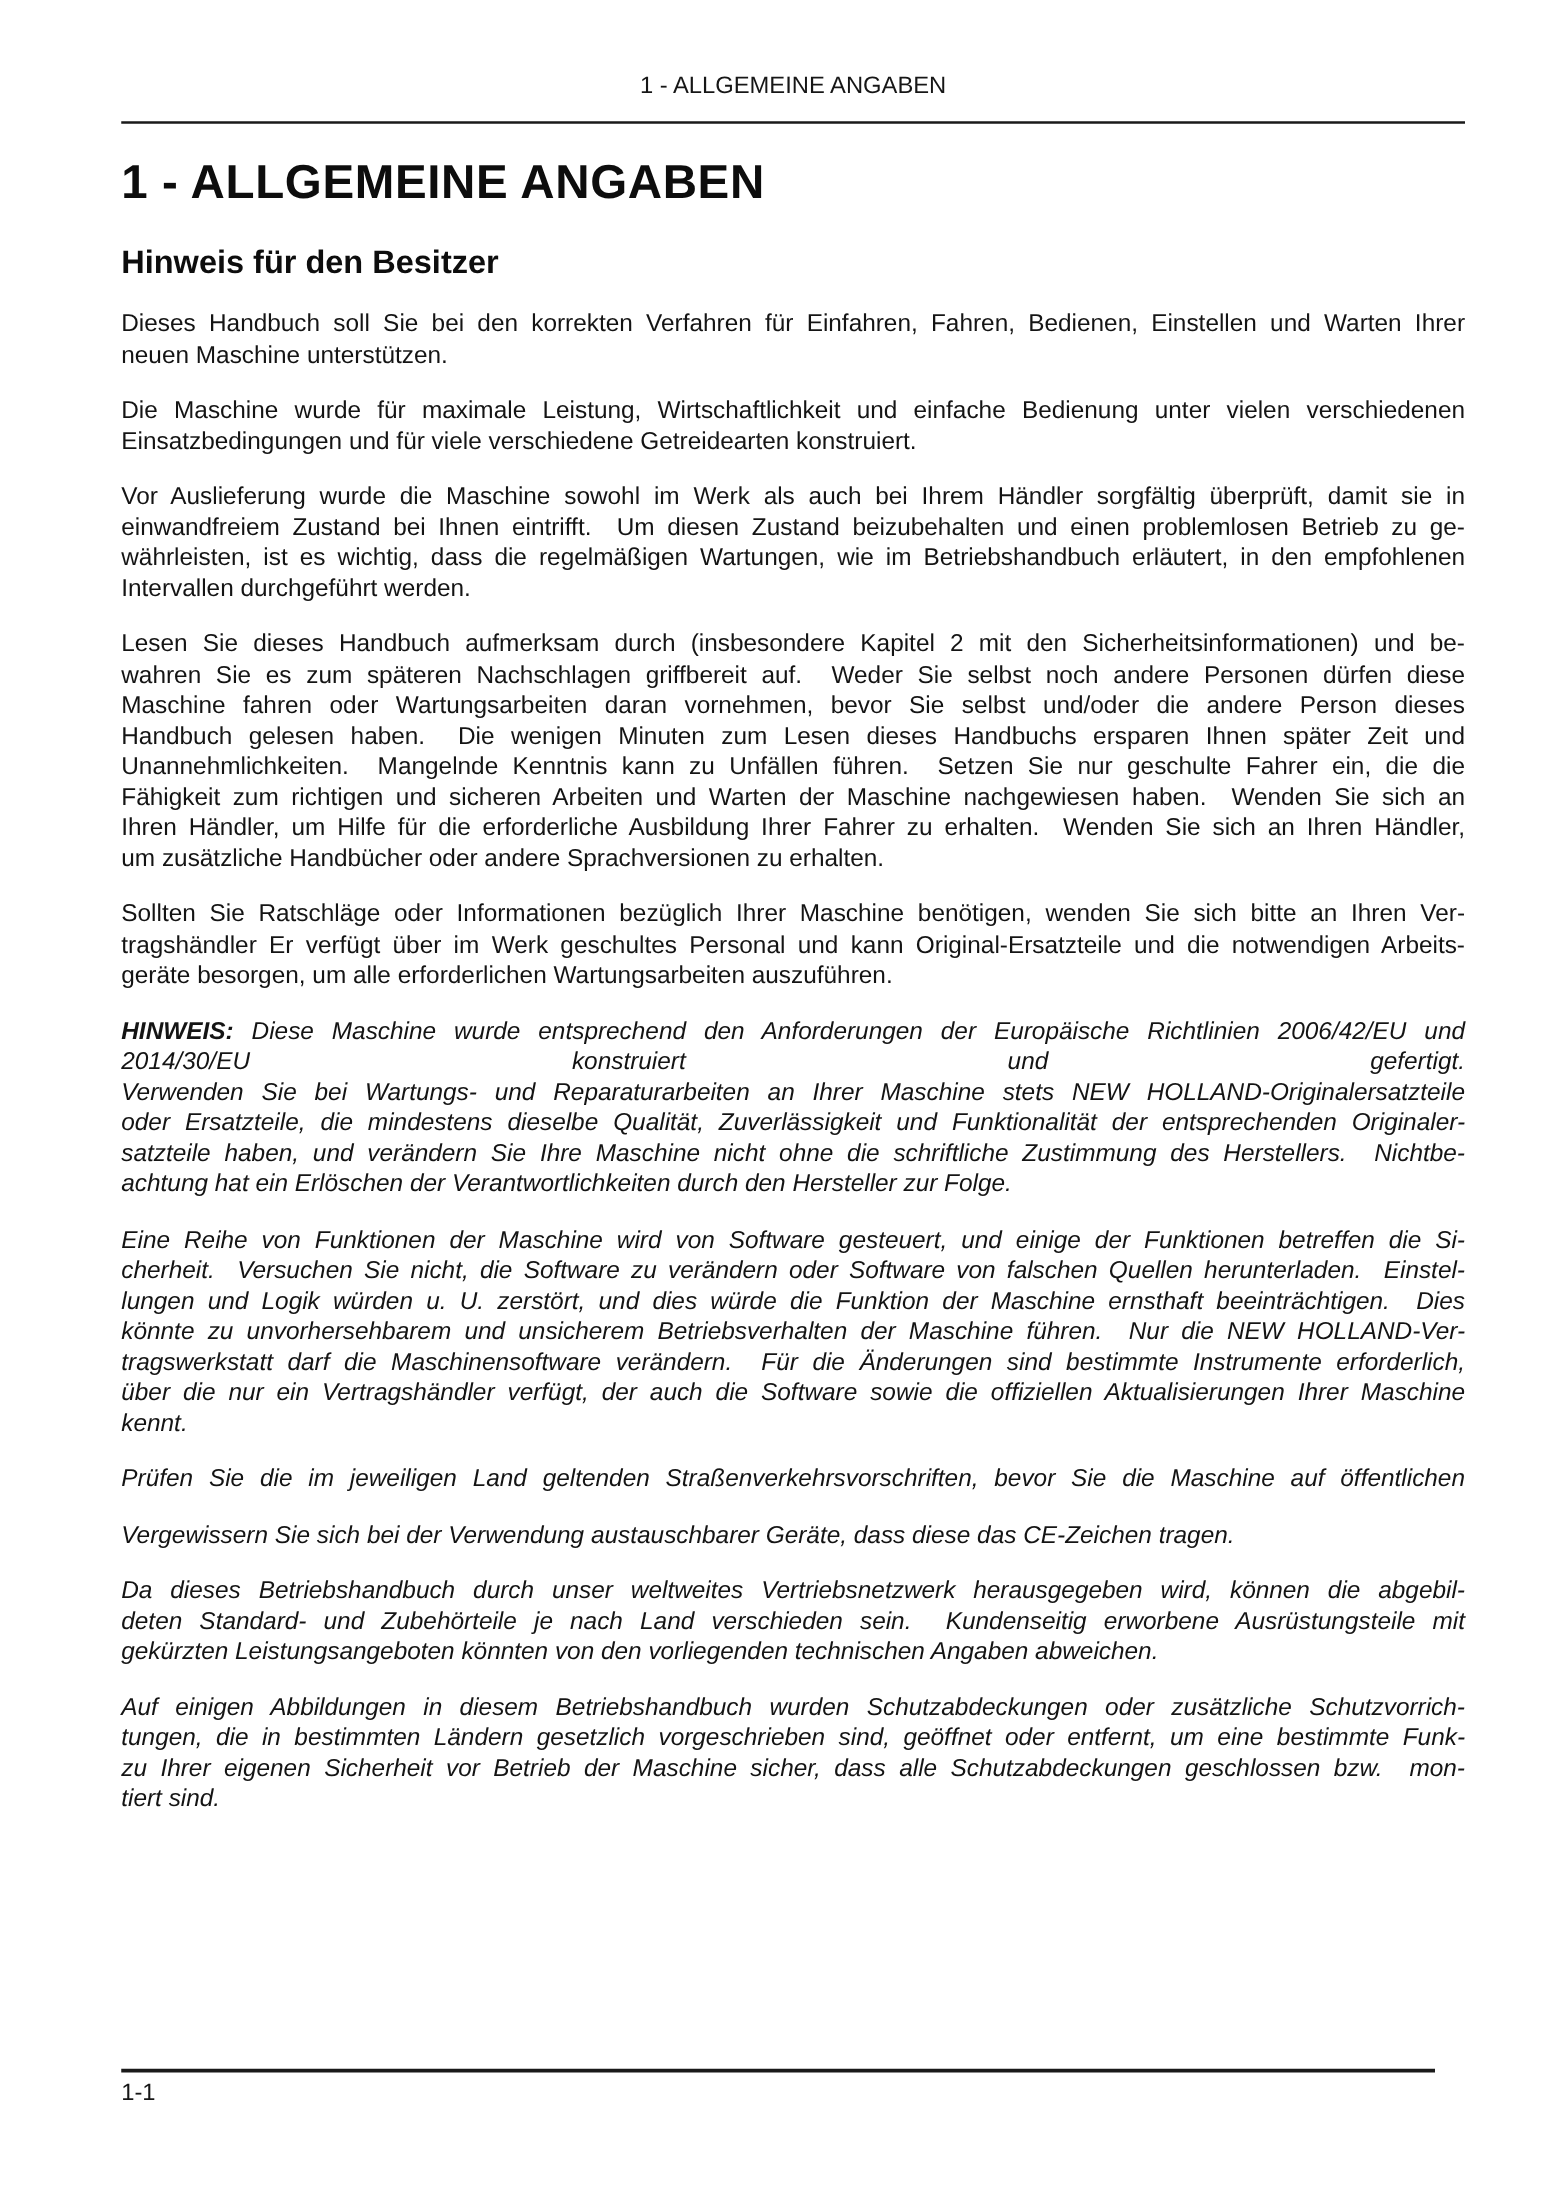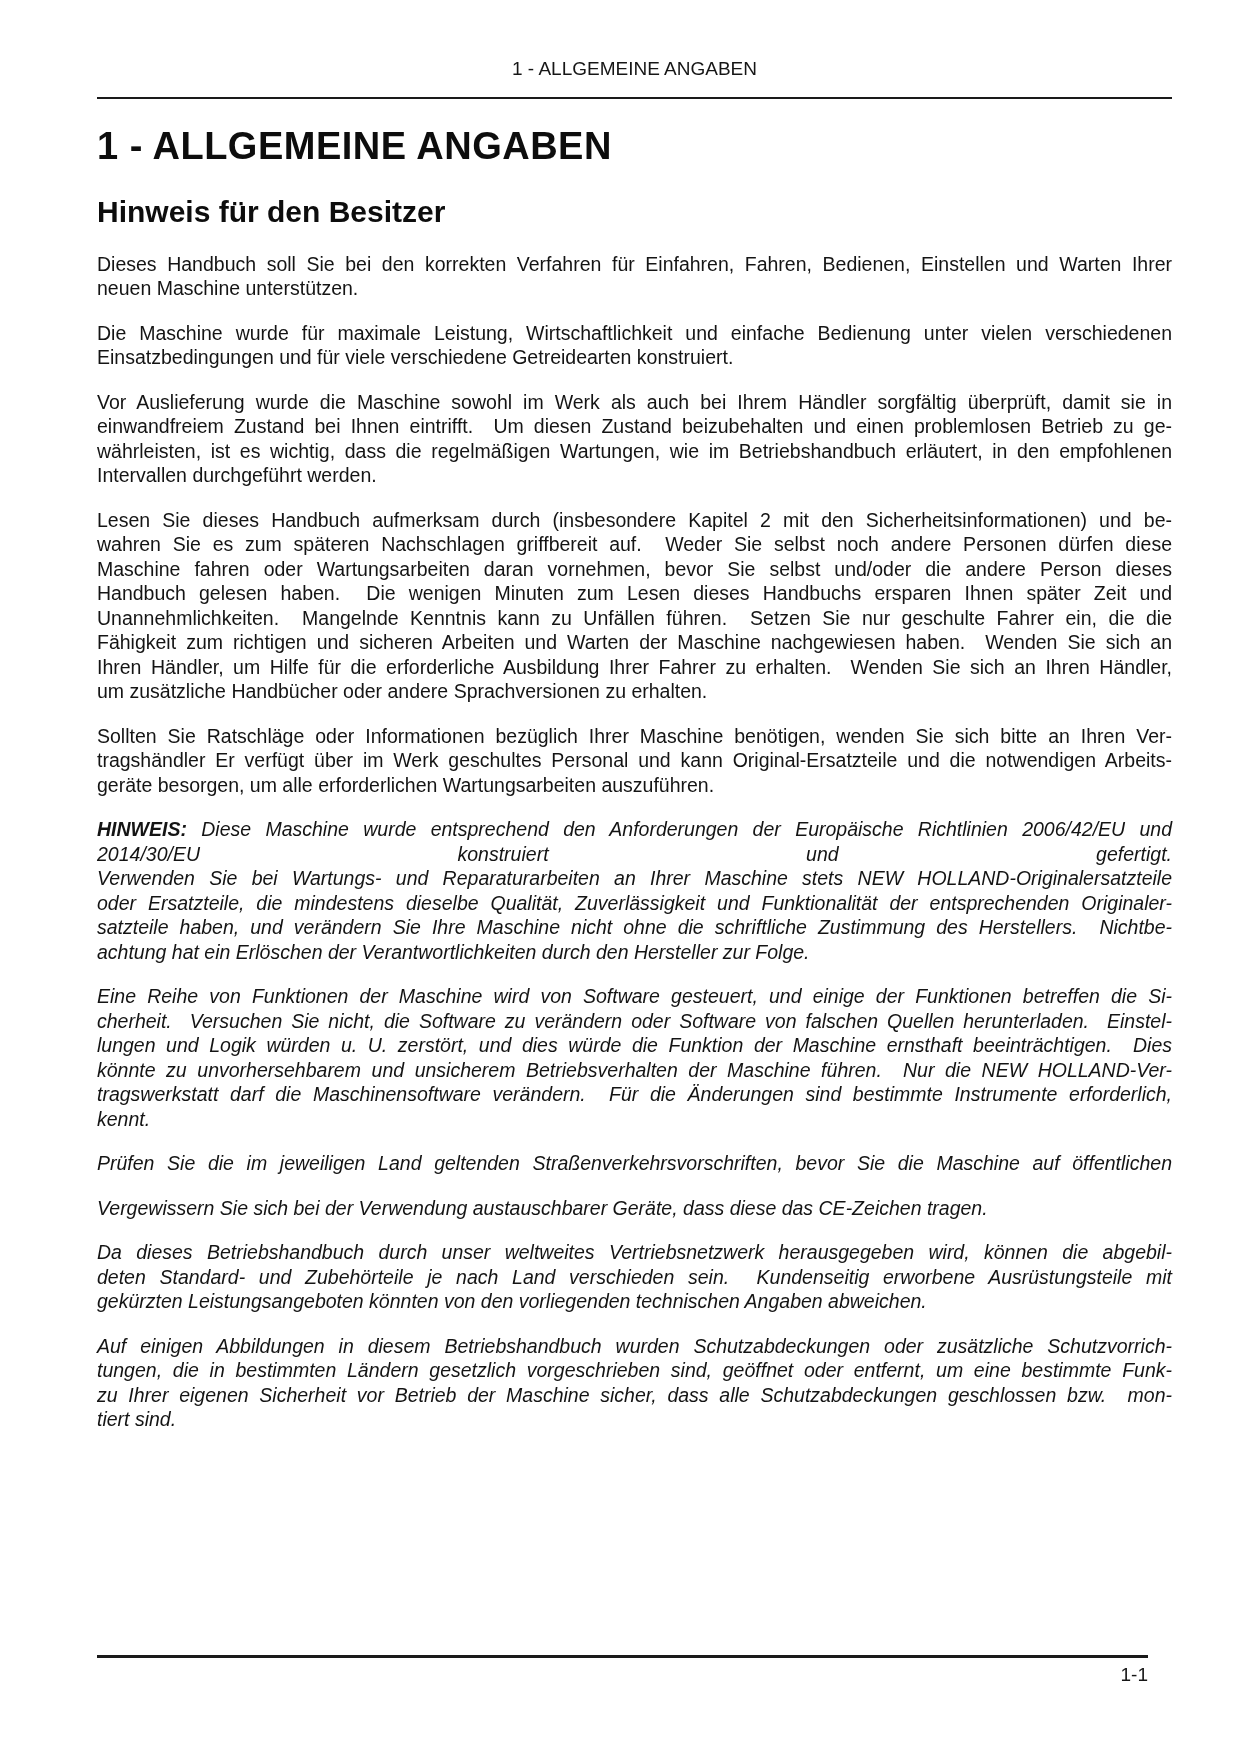--- a/index.html
+++ b/index.html
@@ -29,21 +29,21 @@
   .page-title {
     margin: 26px 0 0 0;
     font-size: 38px;
     line-height: 1.12;
     font-weight: bold;
     letter-spacing: 0.5px;
     color: #0d0d0d;
   }
   .section-heading {
     margin: 27px 0 24px 0;
-    font-size: 30px;
+    font-size: 26px;
     line-height: 1.1;
     font-weight: bold;
     color: #0d0d0d;
   }
   .body-paragraphs { font-size: 19.5px; margin-top: 15px; }
   .para {
     margin: 0 0 20px 0;
     line-height: 24.5px;
     color: #141414;
   }
@@ -59,21 +59,21 @@
     left: 97px;
     right: 93px;
     top: 1655px;
   }
   .footer-rule {
     border: 0;
     border-top: 3px solid #1a1a1a;
     margin: 0 0 6px 0;
   }
   .page-number {
-    text-align: right;
+    text-align: left;
     font-size: 19px;
     color: #161616;
   }
 </style>
 </head>
 <body>
 
 <div class="page">
 
   <div class="running-header">
@@ -123,20 +123,21 @@
         <div class="line j">oder Ersatzteile, die mindestens dieselbe Qualität, Zuverlässigkeit und Funktionalität der entsprechenden Originaler-</div>
         <div class="line j">satzteile haben, und verändern Sie Ihre Maschine nicht ohne die schriftliche Zustimmung des Herstellers.&nbsp; Nichtbe-</div>
         <div class="line">achtung hat ein Erlöschen der Verantwortlichkeiten durch den Hersteller zur Folge.</div>
       </div>
       <div class="para italic">
         <div class="line j">Eine Reihe von Funktionen der Maschine wird von Software gesteuert, und einige der Funktionen betreffen die Si-</div>
         <div class="line j">cherheit.&nbsp; Versuchen Sie nicht, die Software zu verändern oder Software von falschen Quellen herunterladen.&nbsp; Einstel-</div>
         <div class="line j">lungen und Logik würden u. U. zerstört, und dies würde die Funktion der Maschine ernsthaft beeinträchtigen.&nbsp; Dies</div>
         <div class="line j">könnte zu unvorhersehbarem und unsicherem Betriebsverhalten der Maschine führen.&nbsp; Nur die NEW HOLLAND-Ver-</div>
         <div class="line j">tragswerkstatt darf die Maschinensoftware verändern.&nbsp; Für die Änderungen sind bestimmte Instrumente erforderlich,</div>
+        <div class="line j">über die nur ein Vertragshändler verfügt, der auch die Software sowie die offiziellen Aktualisierungen Ihrer Maschine</div>
         <div class="line">kennt.</div>
       </div>
       <div class="para italic">
         <div class="line j">Prüfen Sie die im jeweiligen Land geltenden Straßenverkehrsvorschriften, bevor Sie die Maschine auf öffentlichen</div>
       </div>
       <div class="para italic">
         <div class="line">Vergewissern Sie sich bei der Verwendung austauschbarer Geräte, dass diese das CE-Zeichen tragen.</div>
       </div>
       <div class="para italic">
         <div class="line j">Da dieses Betriebshandbuch durch unser weltweites Vertriebsnetzwerk herausgegeben wird, können die abgebil-</div>

